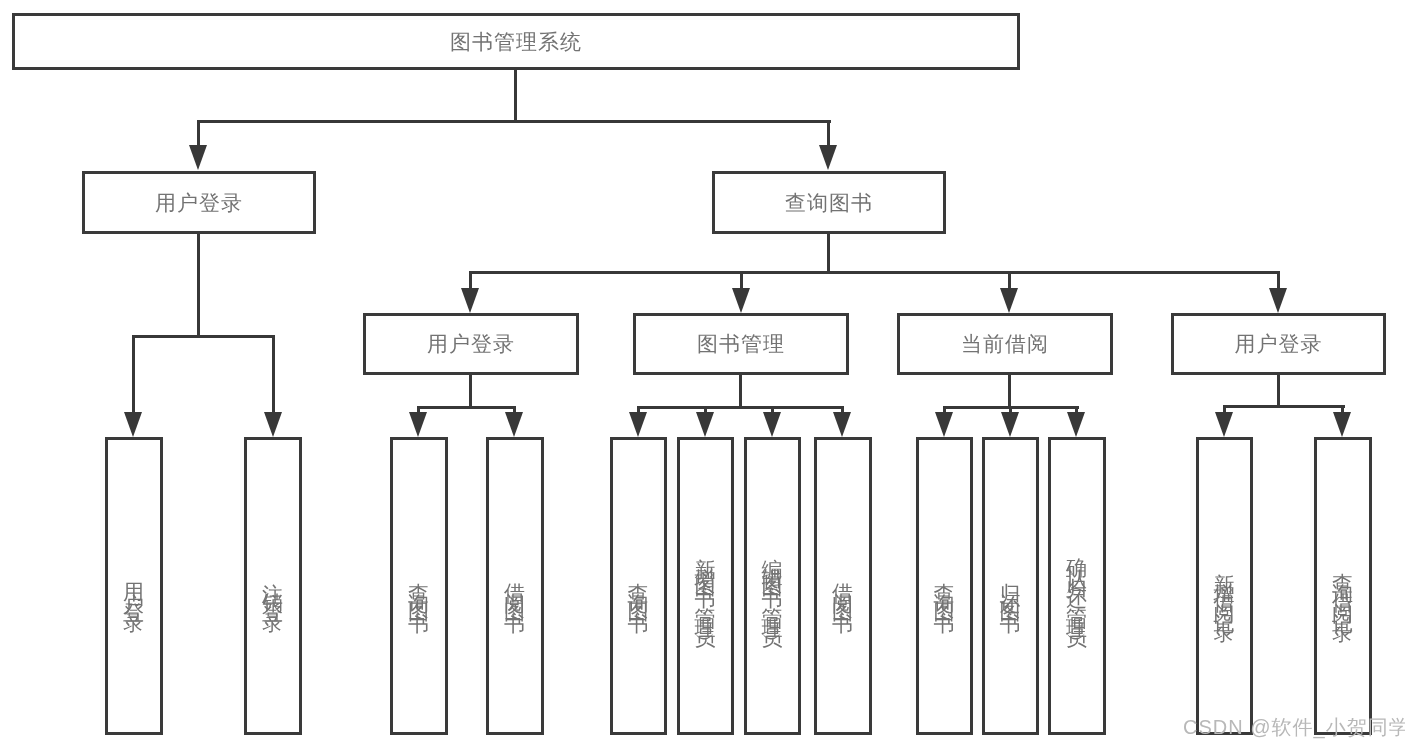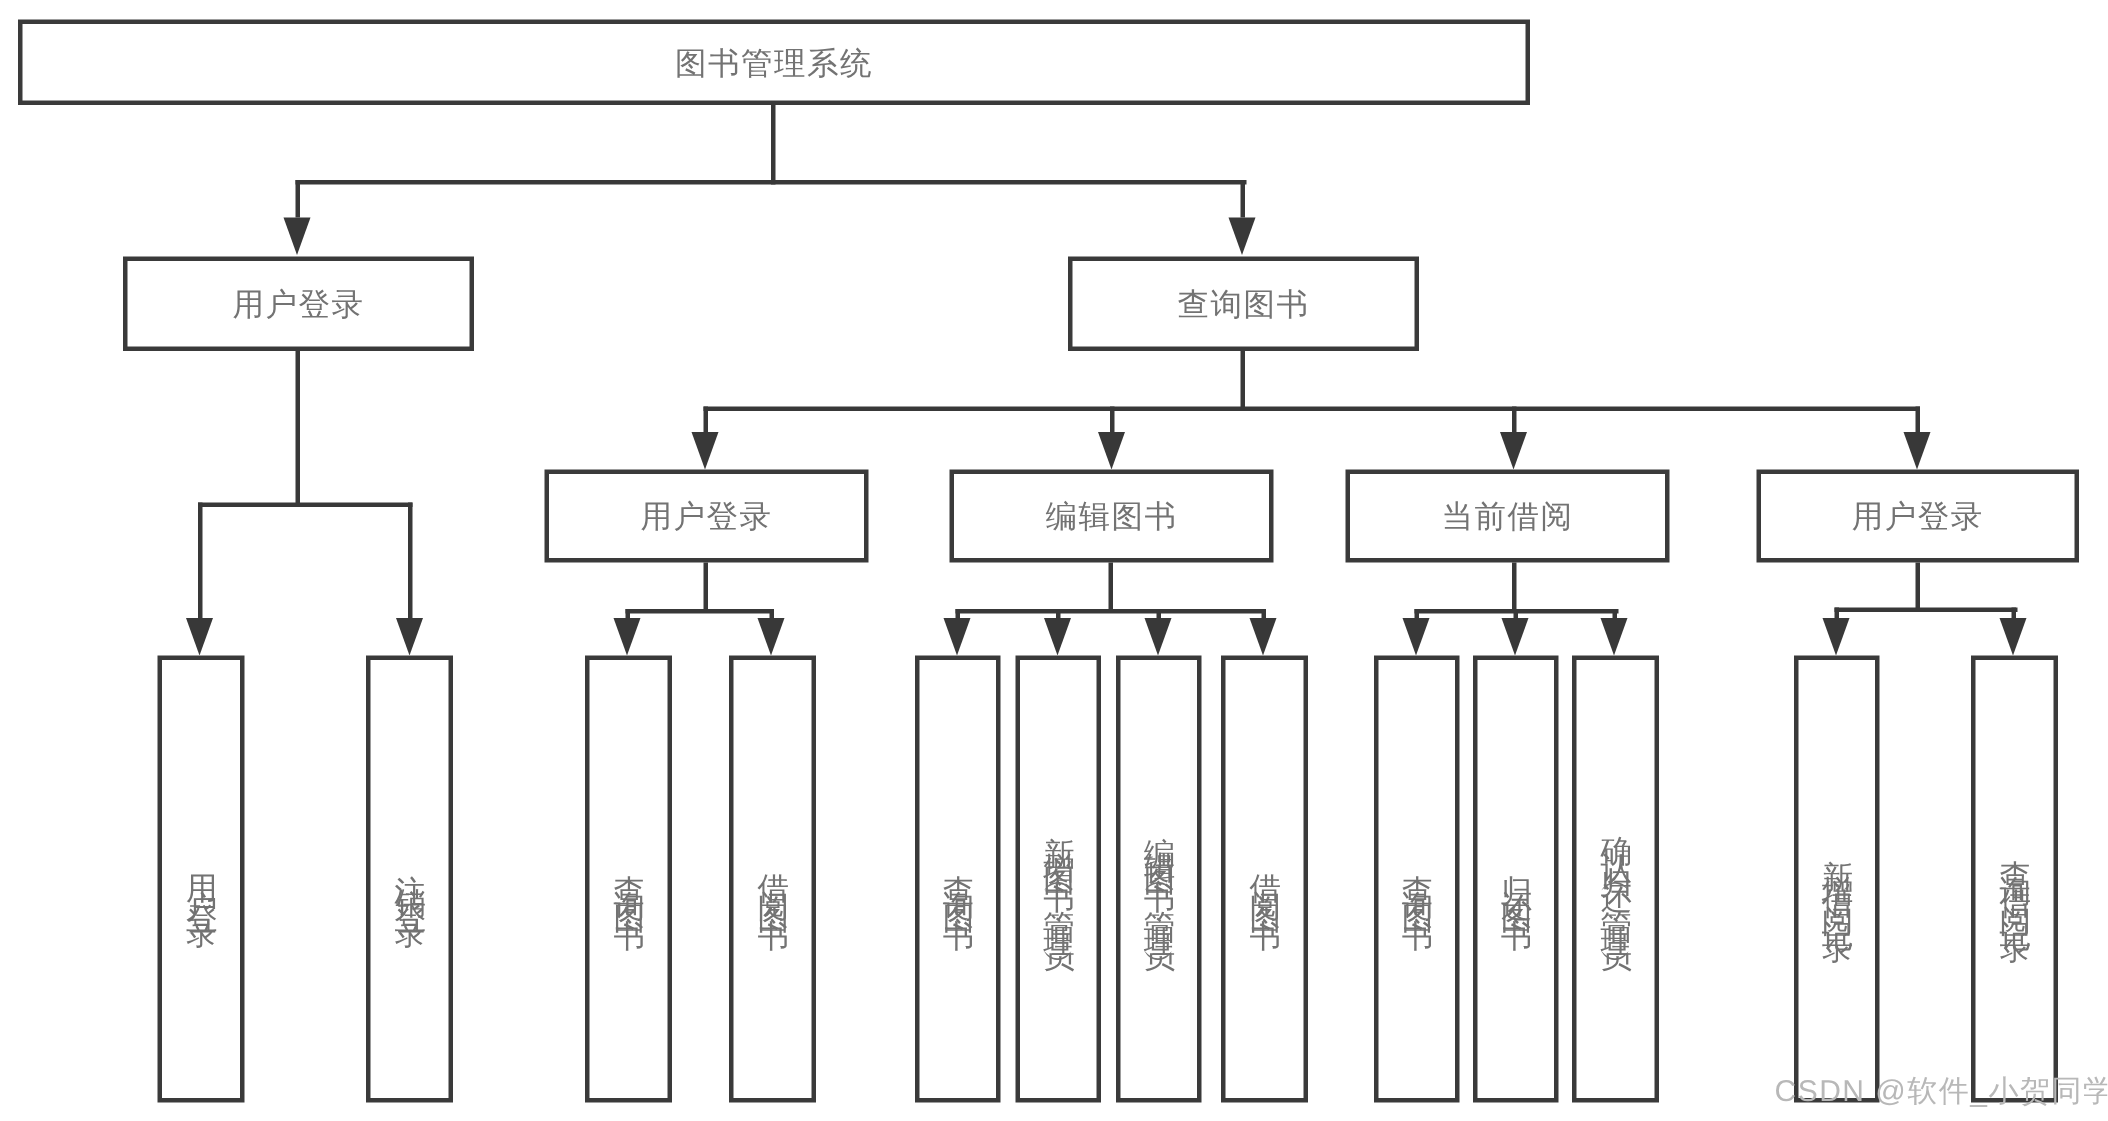--- a/index.html
+++ b/index.html
@@ -89,21 +89,21 @@
   <div class="arrow" style="left:272px; top:335px; height:77px;"></div>
 
   <div class="vline" style="left:827px; top:234px; height:39px;"></div>
   <div class="hline" style="left:469px; top:271px; width:811px;"></div>
   <div class="arrow" style="left:469px; top:271px; height:17px;"></div>
   <div class="arrow" style="left:740px; top:271px; height:17px;"></div>
   <div class="arrow" style="left:1008px; top:271px; height:17px;"></div>
   <div class="arrow" style="left:1277px; top:271px; height:17px;"></div>
 
   <div class="box" style="left:363px; top:313px; width:216px; height:62px;">用户登录</div>
-  <div class="box" style="left:633px; top:313px; width:216px; height:62px;">编辑图书</div>
+  <div class="box" style="left:633px; top:313px; width:216px; height:62px;">图书管理</div>
   <div class="box" style="left:897px; top:313px; width:216px; height:62px;">当前借阅</div>
   <div class="box" style="left:1171px; top:313px; width:215px; height:62px;">用户登录</div>
 
   <div class="vline" style="left:469px; top:375px; height:33px;"></div>
   <div class="hline" style="left:417px; top:406px; width:99px;"></div>
   <div class="arrow" style="left:417px; top:406px; height:6px;"></div>
   <div class="arrow" style="left:513px; top:406px; height:6px;"></div>
 
   <div class="vline" style="left:739px; top:375px; height:33px;"></div>
   <div class="hline" style="left:637px; top:406px; width:207px;"></div>

